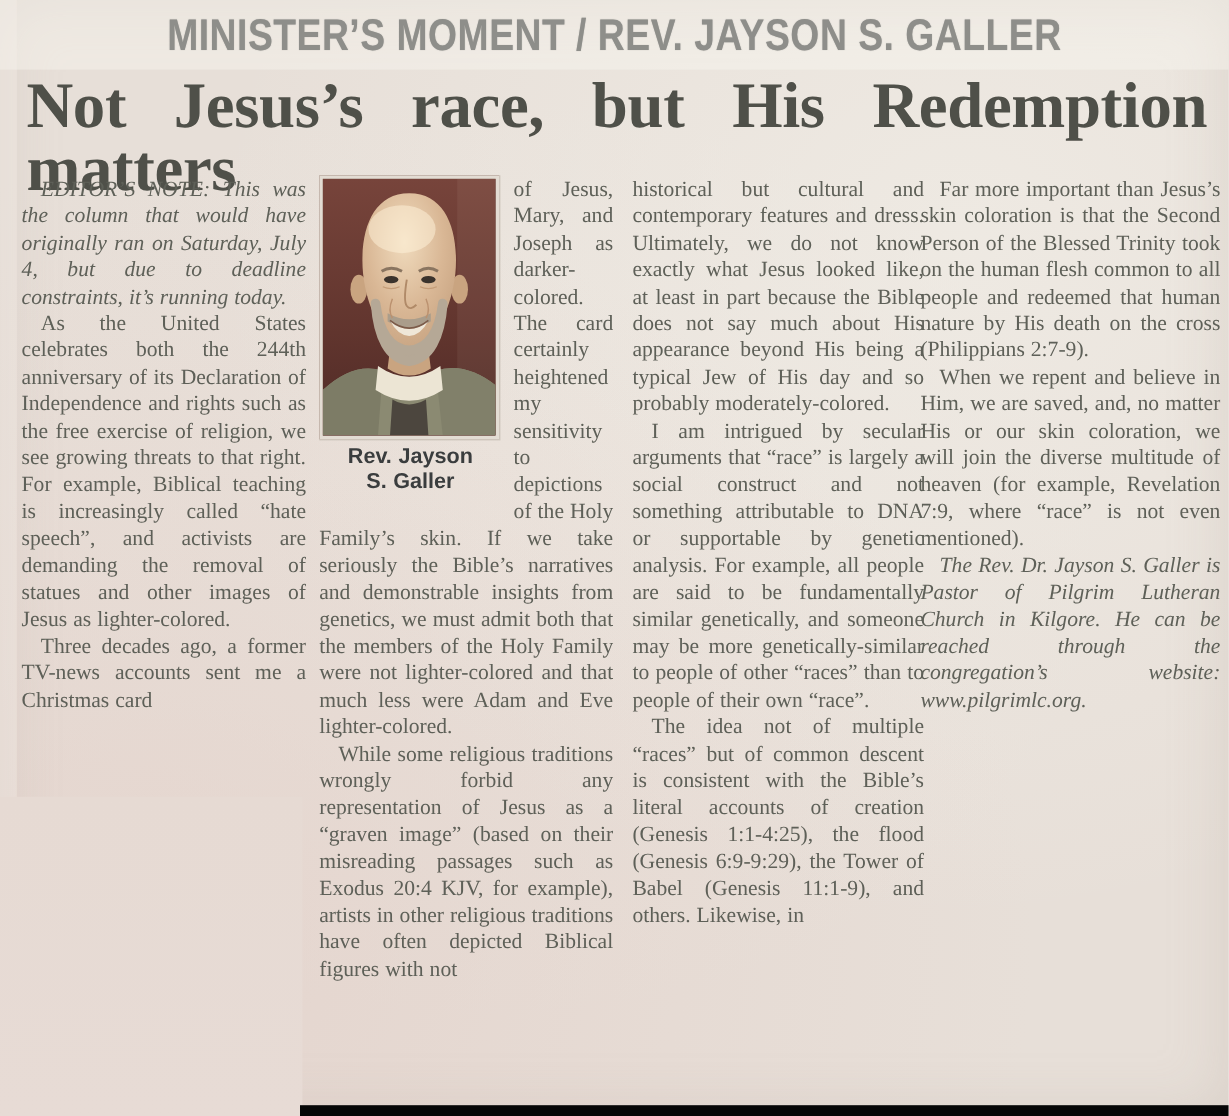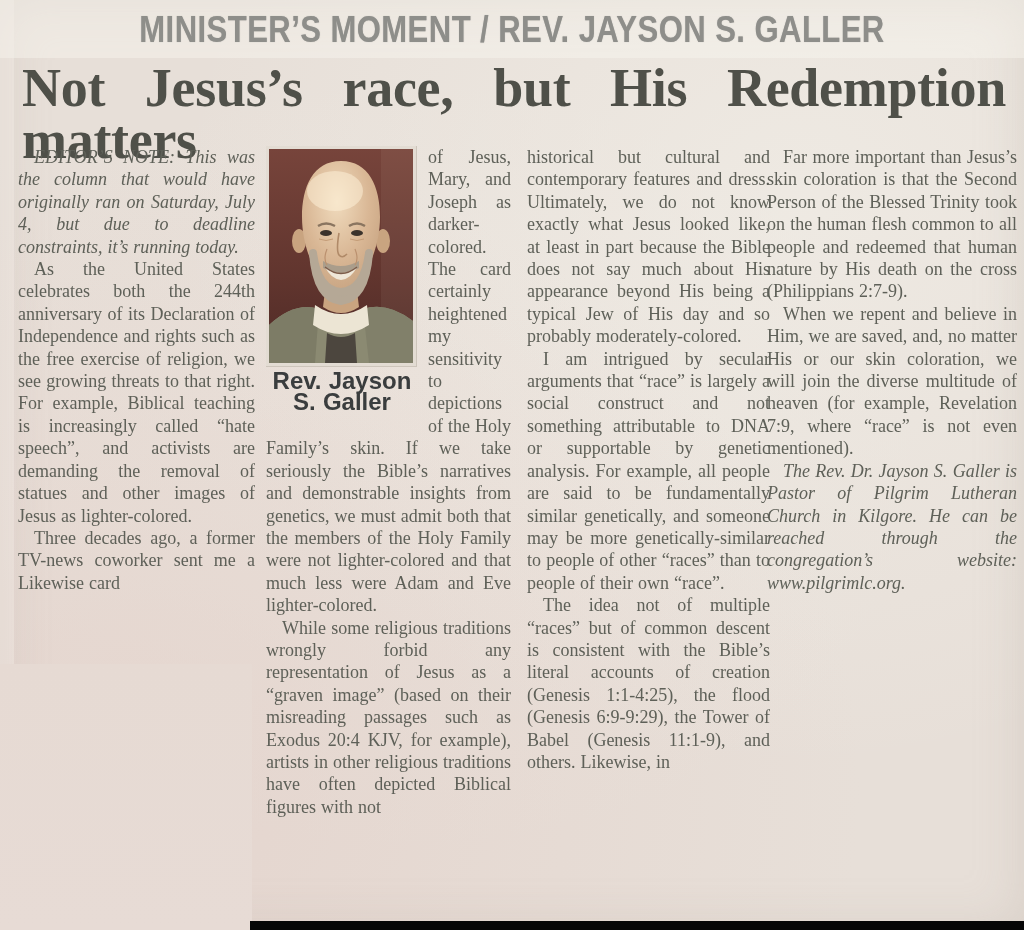--- a/index.html
+++ b/index.html
@@ -77,21 +77,21 @@
     border: 3px solid #e3dcd3;
     outline: 1px solid #cdc5bb;
     background: #5f332c;
     overflow: hidden;
   }
   .photo svg { display: block; }
   .caption {
     margin-top: 4px;
     font-family: "Liberation Sans", sans-serif;
     font-weight: bold;
-    font-size: 24px;
+    font-size: 18px;
     line-height: 21px;
     text-align: center;
     color: #3a3d3e;
   }
   .caption span { display: block; }
 
   .black-bar {
     position: absolute;
     left: 250px; right: 0; bottom: 0; height: 9px;
     background: #060606;
@@ -105,21 +105,21 @@
   <div class="shade shade-top"></div>
   <div class="shade shade-left-strip"></div>
   <div class="shade shade-bottom-left"></div>
 
   <div class="kicker">MINISTER’S MOMENT / REV. JAYSON S. GALLER</div>
   <h1 class="headline">Not Jesus’s race, but His Redemption matters</h1>
 
   <div class="col col1">
     <p class="p-indent italic">EDITOR’S NOTE: This was the column that would have originally ran on Saturday, July 4, but due to deadline constraints, it’s running today.</p>
     <p class="p-indent">As the United States celebrates both the 244th anniversary of its Declaration of Independence and rights such as the free exercise of religion, we see growing threats to that right. For example, Biblical teaching is increasingly called “hate speech”, and activists are demanding the removal of statues and other images of Jesus as lighter-colored.</p>
-    <p class="p-indent">Three decades ago, a former TV-news coworker sent me a Likewise card</p>
+    <p class="p-indent">Three decades ago, a former TV-news accounts sent me a Christmas card</p>
   </div>
 
   <div class="col col2">
     <div class="photo-block">
       <div class="photo">
         <svg width="144" height="214" viewBox="0 0 144 214" xmlns="http://www.w3.org/2000/svg">
           <defs>
             <linearGradient id="bgGrad" x1="0" y1="0" x2="0" y2="1">
               <stop offset="0" stop-color="#77443b"></stop>
               <stop offset="0.6" stop-color="#61352e"></stop>

